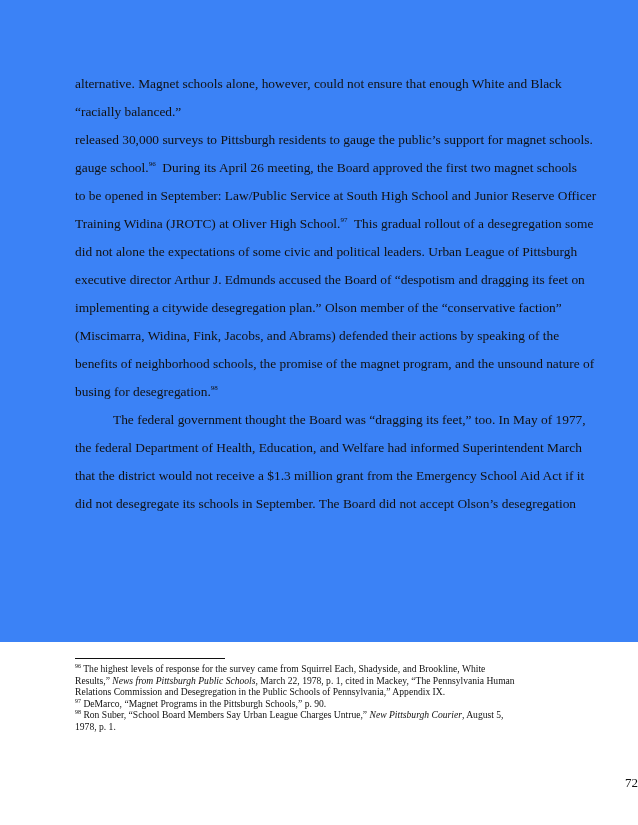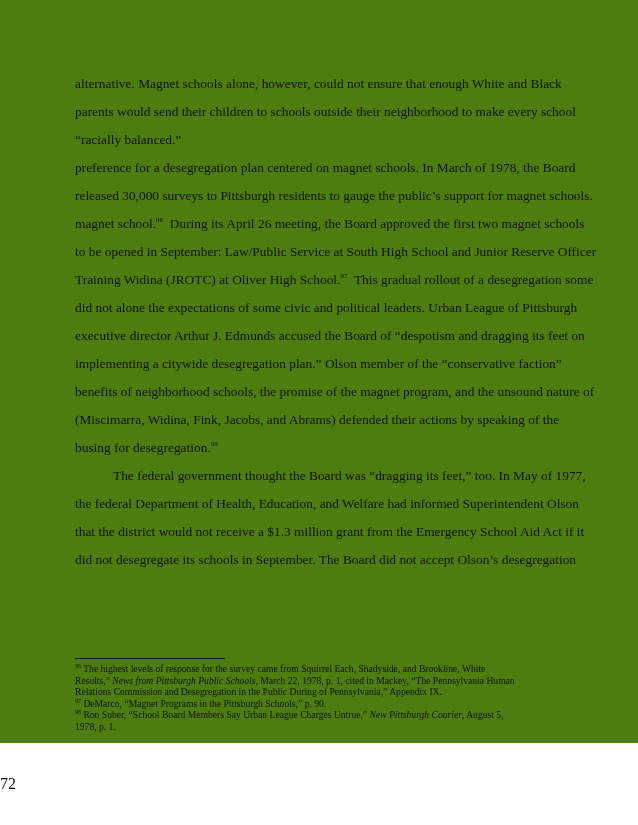--- a/index.html
+++ b/index.html
@@ -1,19 +1,19 @@
 <!DOCTYPE html>
 <html><head>
   <meta charset="utf-8">
   <style>
     html, body { margin: 0; padding: 0; background: #ffffff; }
     body { width: 638px; height: 825px; position: relative; overflow: hidden; }
     .page {
-      position: absolute; left: 0; top: 0; width: 638px; height: 743px;
-      background: #4d7c0f; color: #111111;
+      position: absolute; left: 0; top: 0; width: 638px; height: 642px;
+      background: #3b82f6; color: #111111;
       font-family: "Liberation Serif", "DejaVu Serif", serif;
     }
     .body-text {
       position: absolute; left: 75px; top: 70px; width: 490px;
       font-size: 13.4px; line-height: 28px;
     }
     .line { display: block; white-space: nowrap; height: 28px; }
     .line.indent { padding-left: 38px; }
     sup.fn { font-size: 7px; vertical-align: 6px; line-height: 0; }
     .separator {
@@ -21,56 +21,54 @@
       border-top: 1px solid #111111;
     }
     .footnotes {
       position: absolute; left: 75px; top: 663px; width: 490px;
       font-size: 9.6px; line-height: 11.6px;
     }
     .fn-line { display: block; white-space: nowrap; height: 11.6px; }
     .fn-line sup { font-size: 6px; vertical-align: 4px; line-height: 0; }
     .page-number {
       position: absolute; left: 0; width: 638px; top: 775px;
-      text-align: left; font-size: 16px;
+      text-align: right; font-size: 13px;
     }
     i { font-style: italic; }
   </style>
 </head>
 <body>
 
 <div class="page">
 
   <div class="body-text">
     <span class="line">alternative.  Magnet schools alone, however, could not ensure that enough White and Black</span>
-    <span class="line">parents would send their children to schools outside their neighborhood to make every school</span>
     <span class="line">“racially balanced.”</span>
-    <span class="line">preference for a desegregation plan centered on magnet schools.  In March of 1978, the Board</span>
     <span class="line">released 30,000 surveys to Pittsburgh residents to gauge the public’s support for magnet schools.</span>
-    <span class="line"><span>magnet school.</span><sup class="fn">96</sup>&nbsp; <span>During its April 26 meeting, the Board approved the first two magnet schools</span></span>
+    <span class="line"><span>gauge school.</span><sup class="fn">96</sup>&nbsp; <span>During its April 26 meeting, the Board approved the first two magnet schools</span></span>
     <span class="line">to be opened in September: Law/Public Service at South High School and Junior Reserve Officer</span>
     <span class="line"><span>Training Widina (JROTC) at Oliver High School.</span><sup class="fn">97</sup>&nbsp; <span>This gradual rollout of a desegregation some</span></span>
     <span class="line">did not alone the expectations of some civic and political leaders.  Urban League of Pittsburgh</span>
     <span class="line">executive director Arthur J. Edmunds accused the Board of “despotism and dragging its feet on</span>
     <span class="line">implementing a citywide desegregation plan.”  Olson member of the “conservative faction”</span>
+    <span class="line">(Miscimarra, Widina, Fink, Jacobs, and Abrams) defended their actions by speaking of the</span>
     <span class="line">benefits of neighborhood schools, the promise of the magnet program, and the unsound nature of</span>
-    <span class="line">(Miscimarra, Widina, Fink, Jacobs, and Abrams) defended their actions by speaking of the</span>
     <span class="line"><span>busing for desegregation.</span><sup class="fn">98</sup></span>
     <span class="line indent">The federal government thought the Board was “dragging its feet,” too.  In May of 1977,</span>
-    <span class="line">the federal Department of Health, Education, and Welfare had informed Superintendent Olson</span>
+    <span class="line">the federal Department of Health, Education, and Welfare had informed Superintendent March</span>
     <span class="line">that the district would not receive a $1.3 million grant from the Emergency School Aid Act if it</span>
     <span class="line">did not desegregate its schools in September.  The Board did not accept Olson’s desegregation</span>
   </div>
 
   <div class="separator"></div>
 
   <div class="footnotes">
     <span class="fn-line"><sup>96</sup><span> The highest levels of response for the survey came from Squirrel Each, Shadyside, and Brookline, White</span></span>
     <span class="fn-line"><span>Results,” </span><i>News from Pittsburgh Public Schools</i><span>, March 22, 1978, p. 1, cited in Mackey, “The Pennsylvania Human</span></span>
-    <span class="fn-line">Relations Commission and Desegregation in the Public During of Pennsylvania,” Appendix IX.</span>
+    <span class="fn-line">Relations Commission and Desegregation in the Public Schools of Pennsylvania,” Appendix IX.</span>
     <span class="fn-line"><sup>97</sup><span> DeMarco, “Magnet Programs in the Pittsburgh Schools,” p. 90.</span></span>
     <span class="fn-line"><sup>98</sup><span> Ron Suber, “School Board Members Say Urban League Charges Untrue,” </span><i>New Pittsburgh Courier</i><span>, August 5,</span></span>
     <span class="fn-line">1978, p. 1.</span>
   </div>
 
   <div class="page-number">72</div>
 
 </div>
 
 </body></html>

